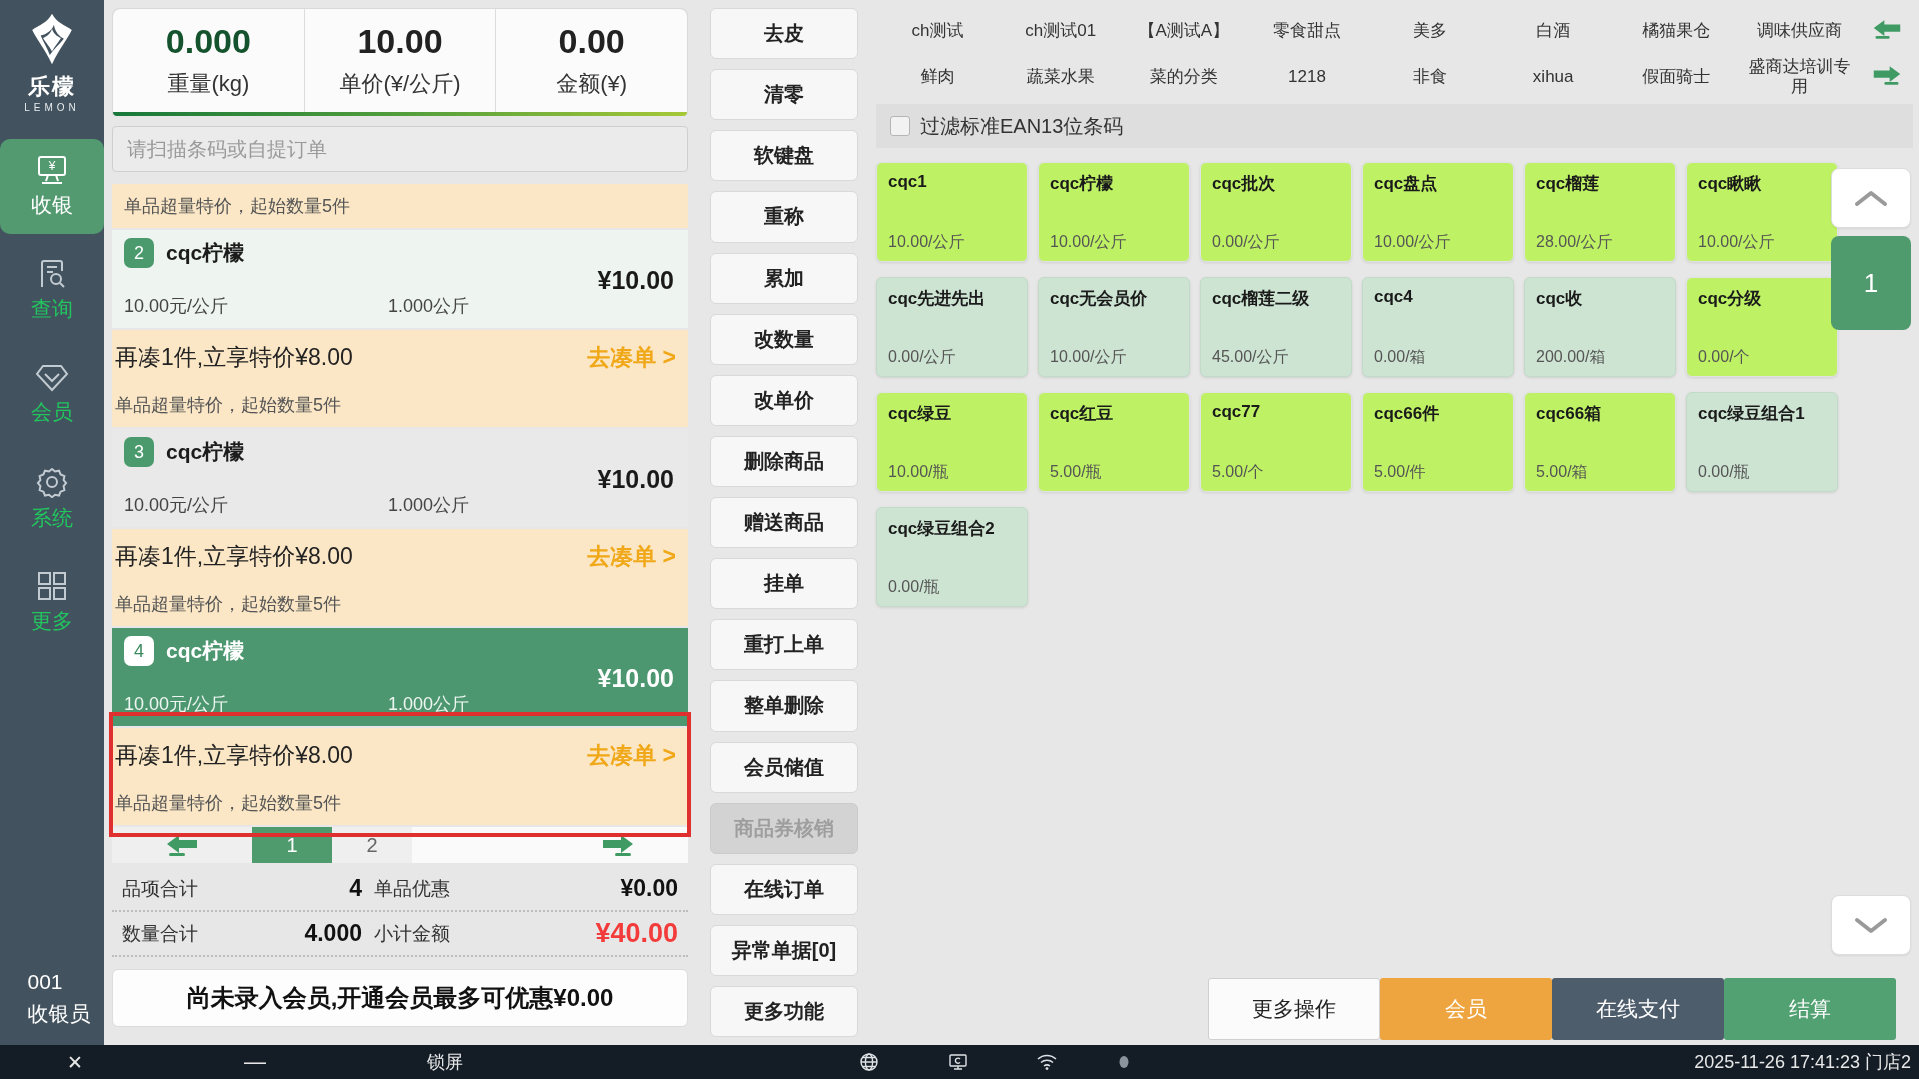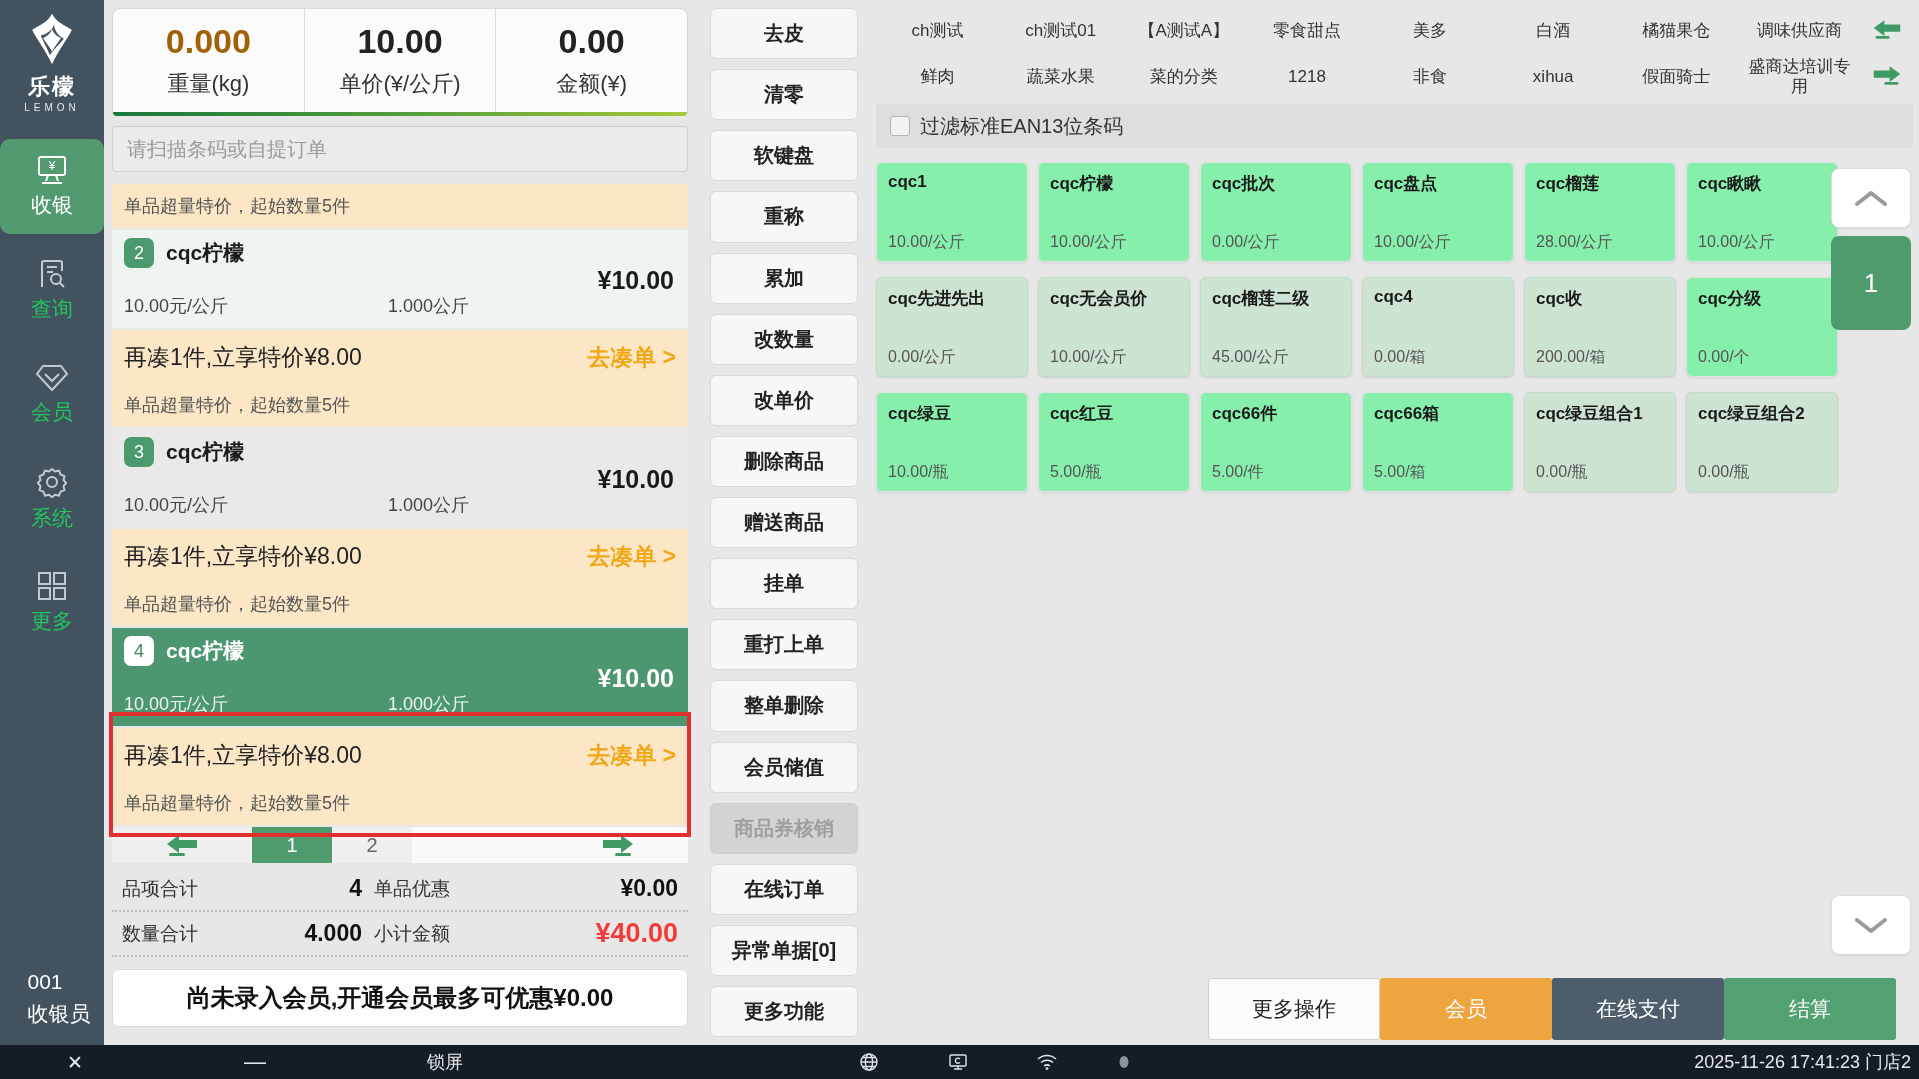--- a/index.html
+++ b/index.html
@@ -21,21 +21,21 @@
 
   
   .cart-col { width:596px; flex-shrink:0; padding:8px 12px 0 8px; display:flex; flex-direction:column; }
   .scale-panel { height:108px; background:#fbfbfb; border:1px solid #d9d9d9; border-radius:8px 8px 0 0; display:flex; border-bottom:4px solid transparent;
     background-clip:padding-box; position:relative; }
   .scale-panel:after { content:""; position:absolute; left:0; right:0; bottom:-4px; height:4px; border-radius:0 0 6px 6px;
     background:linear-gradient(90deg,#17783a,#58a13c 55%,#a6c838); }
   .scale-cell { flex:1; display:flex; flex-direction:column; align-items:center; justify-content:center; gap:8px; }
   .scale-cell + .scale-cell { border-left:1px solid #dcdcdc; }
   .scale-value { font-size:34px; font-weight:bold; color:#222; }
-  .scale-value.green { color:#a16207; }
+  .scale-value.green { color:#14532d; }
   .scale-label { font-size:22px; color:#333; }
 
   .searchbox { margin-top:10px; height:46px; }
   .searchbox input { width:100%; height:100%; background:#ebebeb; border:1px solid #cfcfcf; border-radius:4px; padding:0 14px; font-size:20px; color:#444; outline:none; }
   .searchbox input::placeholder { color:#9a9a9a; }
 
   .cart-list { margin-top:12px; display:flex; flex-direction:column; gap:2px; }
   .banner-top { height:44px; background:#fbe7c6; display:flex; align-items:center; padding:0 12px; font-size:18px; color:#555; }
   .cart-item { height:98px; background:#eef5f1; position:relative; padding:8px 12px; }
   .cart-item.alt { background:#e9e9e9; }
@@ -44,21 +44,21 @@
   .badge { width:30px; height:30px; border-radius:7px; background:#4a9a6e; color:#fff; font-size:18px; display:flex; align-items:center; justify-content:center; flex-shrink:0; }
   .selected .badge { background:#fff; color:#3c8a60; }
   .ci-name { font-size:21px; font-weight:bold; color:#1c1c1c; }
   .selected .ci-name { color:#fff; }
   .ci-price { position:absolute; right:14px; top:36px; font-size:25px; font-weight:bold; color:#1a1a1a; }
   .selected .ci-price { color:#fff; }
   .ci-row2 { position:absolute; left:12px; bottom:10px; font-size:18px; color:#444; display:flex; }
   .ci-qty { margin-left:160px; }
   .selected .ci-row2 { color:#eef6f1; }
 
-  .promo { background:#fbe7c6; padding:12px 12px 10px 12px; position:relative; }
+  .promo { background:#fbe7c6; padding:12px 12px 10px 3px; position:relative; }
   .p-line1 { display:flex; justify-content:space-between; align-items:center; font-size:23px; color:#222; }
   .p-action { color:#f0a818; font-weight:bold; font-size:23px; cursor:pointer; }
   .p-line2 { margin-top:20px; font-size:18px; color:#555; }
   .red-frame { position:absolute; left:-3px; right:-3px; top:-16px; bottom:-12px; border:4px solid #e02f2f; pointer-events:none; z-index:5; }
 
   .pagination { margin-top:2px; height:36px; background:#efefef; display:flex; align-items:stretch; }
   .pg-zone-l { width:140px; display:flex; align-items:center; justify-content:center; }
   .pg-tab { width:80px; display:flex; align-items:center; justify-content:center; font-size:20px; color:#666; cursor:pointer; }
   .pg-tab.active { background:#4f9b6e; color:#fff; }
   .pg-rest { flex:1; background:#fafafa; }
@@ -82,21 +82,21 @@
   
   .right-col { flex:1; position:relative; padding:8px 0 0 8px; }
   .cat-wrap { display:flex; padding-right:6px; }
   .cat-grid { flex:1; display:grid; grid-template-columns:repeat(8,1fr); grid-auto-rows:46px; }
   .cat-cell { display:flex; align-items:center; justify-content:center; text-align:center; font-size:17px; color:#333; line-height:1.15; padding:0 4px; cursor:pointer; }
   .cat-arrows { width:52px; display:flex; flex-direction:column; align-items:center; justify-content:space-around; }
   .ean-row { margin-top:4px; height:44px; background:#dedede; display:flex; align-items:center; gap:10px; padding-left:14px; font-size:20px; color:#333; margin-right:6px; }
   .checkbox { width:20px; height:20px; background:#f2f2f2; border:1px solid #b5b5b5; border-radius:3px; cursor:pointer; }
 
   .products { margin-top:14px; display:grid; grid-template-columns:repeat(6,152px); gap:15px 10px; }
-  .p-card { height:100px; background:#86efac; border:1px solid #e2e2e2; border-radius:6px; box-shadow:0 1px 3px rgba(0,0,0,.10); padding:9px 11px; position:relative; cursor:pointer; }
+  .p-card { height:100px; background:#bef264; border:1px solid #e2e2e2; border-radius:6px; box-shadow:0 1px 3px rgba(0,0,0,.10); padding:9px 11px; position:relative; cursor:pointer; }
   .p-card.green { background:#cde4d2; border-color:#c2dbc8; }
   .p-name { font-size:17px; font-weight:bold; color:#1a1a1a; }
   .p-price { position:absolute; left:11px; bottom:8px; font-size:16px; color:#555; }
 
   .scrollcol { position:absolute; right:8px; top:168px; bottom:90px; width:80px; display:flex; flex-direction:column; align-items:center; }
   .scroll-btn { width:80px; height:60px; background:#fff; border:1px solid #ddd; border-radius:8px; display:flex; align-items:center; justify-content:center; cursor:pointer; box-shadow:0 1px 2px rgba(0,0,0,.08); }
   .page-ind { margin-top:8px; width:80px; height:94px; background:#4f9b6e; color:#fff; border-radius:8px; display:flex; align-items:center; justify-content:center; font-size:26px; }
   .sc-spacer { flex:1; }
 
   .actions { position:absolute; right:23px; bottom:5px; display:flex; }
@@ -416,20 +416,24 @@
           </div>
         <div class="p-card">
             <div class="p-name">cqc绿豆</div>
             <div class="p-price">10.00/瓶</div>
           </div>
         <div class="p-card">
             <div class="p-name">cqc红豆</div>
             <div class="p-price">5.00/瓶</div>
           </div>
         <div class="p-card">
+            <div class="p-name">cqc77</div>
+            <div class="p-price">5.00/个</div>
+          </div>
+        <div class="p-card">
             <div class="p-name">cqc66件</div>
             <div class="p-price">5.00/件</div>
           </div>
         <div class="p-card">
             <div class="p-name">cqc66箱</div>
             <div class="p-price">5.00/箱</div>
           </div>
         <div class="p-card green">
             <div class="p-name">cqc绿豆组合1</div>
             <div class="p-price">0.00/瓶</div>

